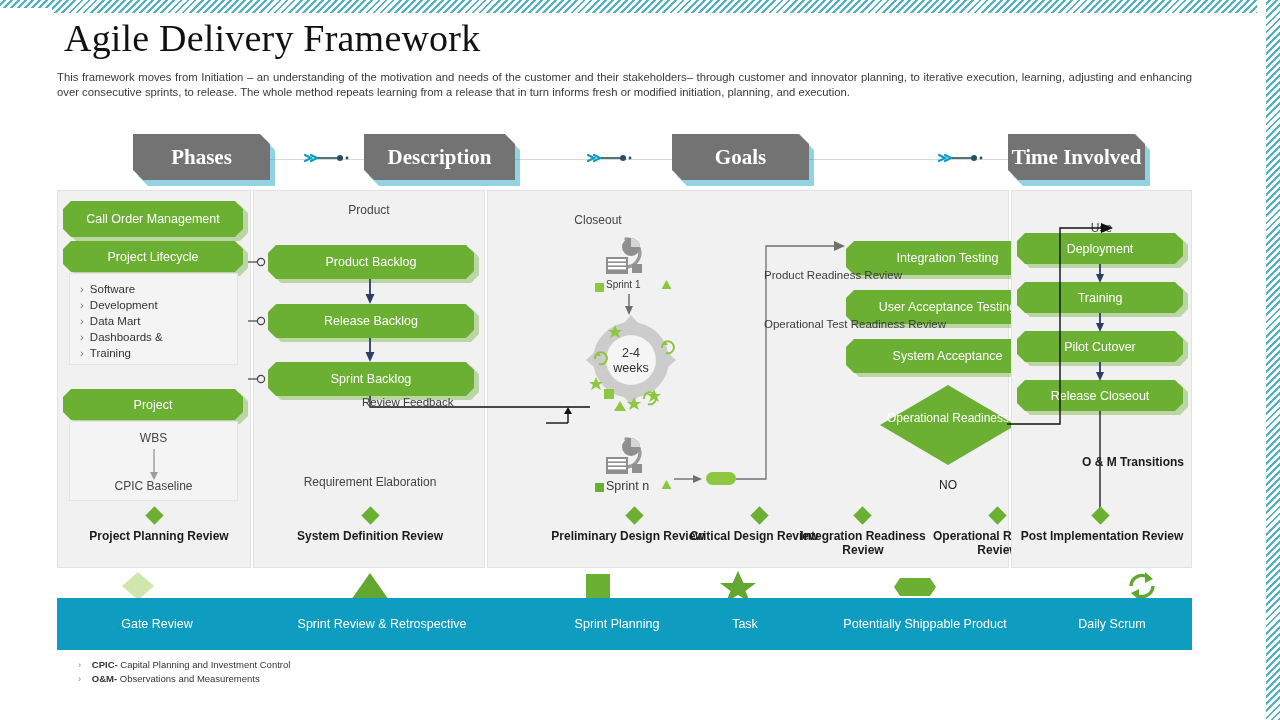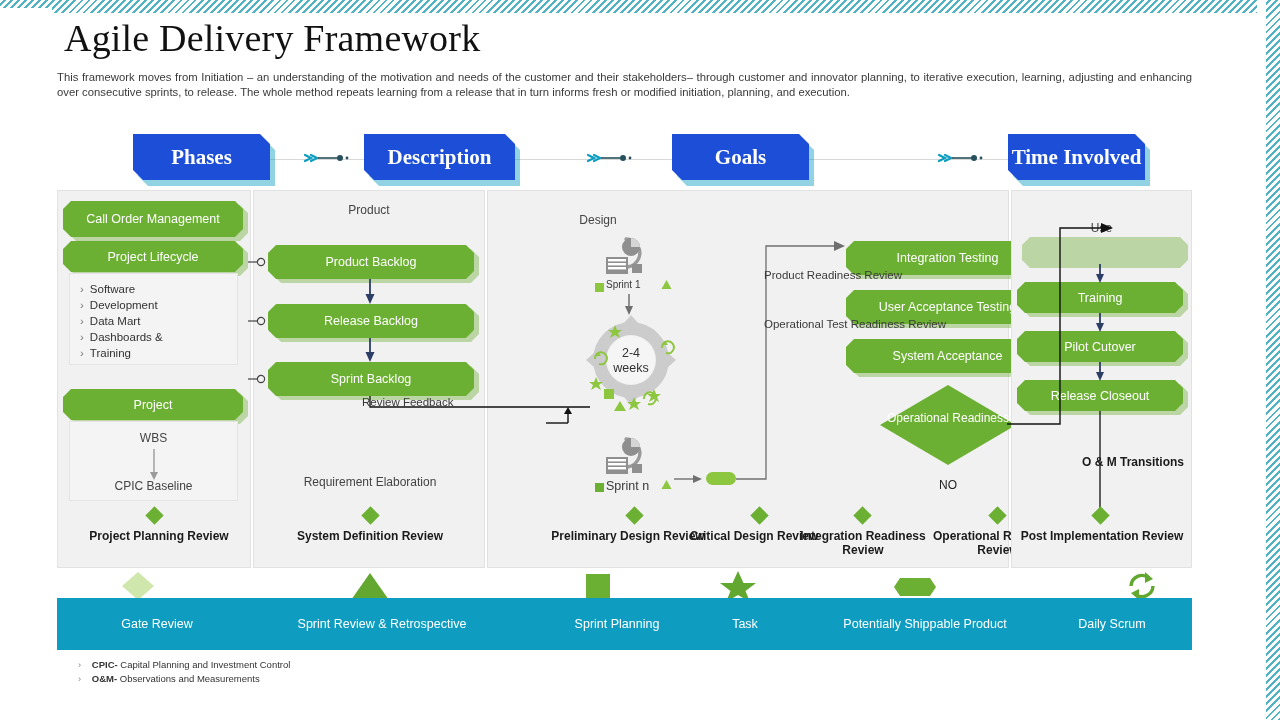--- a/index.html
+++ b/index.html
@@ -48,21 +48,21 @@
   }
 
   
   .hdr { position:absolute; left:57px; top:134px; width:1135px; height:52px; }
   .hdr-line {
     position:absolute; left:200px; top:25px; width:830px; height:1px;
     background:#d8d8d8;
   }
   .tab {
     position:absolute; top:0; height:46px;
-    background:#1d4ed8;
+    background:#737373;
     color:#ffffff;
     font-family:"Liberation Serif", serif;
     font-weight:bold; font-size:21px;
     display:flex; align-items:center; justify-content:center;
     text-align:center; line-height:21px;
     clip-path:polygon(0 0, calc(100% - 10px) 0, 100% 10px, 100% 100%, 10px 100%, 0 calc(100% - 10px));
   }
   .tab-shadow {
     position:absolute; top:6px; height:46px;
     background:rgba(14,157,192,0.45);
@@ -252,21 +252,21 @@
         <path d="M1.5,14 L6,24 L10.5,14 Z" fill="#2c3d66"></path>
       </svg>
 
       <div class="plaintxt" style="left:0;top:284px;width:232px;">Requirement Elaboration</div>
 
       <div class="dia" style="left:110px;top:318px;"></div>
       <div class="boldtxt" style="left:0px;top:338px;width:232px;">System Definition Review</div>
     </div>
 
     <div class="col" style="left:430px;width:522px;">
-      <div class="col-hd" style="top:22px;left:0;width:220px;">Design</div>
+      <div class="col-hd" style="top:22px;left:0;width:220px;">Closeout</div>
       <div class="col-hd" style="top:22px;left:290px;width:220px;margin-top:44px;">Validate</div>
 
       <svg style="position:absolute;left:110px;top:42px;" width="56" height="48" viewBox="0 0 56 48">
         <path d="M28,6 A14,14 0 1,1 18,30" fill="none" stroke="#9a9a9a" stroke-width="3.4" stroke-linecap="round"></path>
         <path d="M16,26 L22,32 L14,36 Z" fill="#9a9a9a"></path>
         <circle cx="33" cy="14" r="9" fill="#8f8f8f"></circle>
         <path d="M33,14 L33,5 A9,9 0 0,1 42,14 Z" fill="#d6d6d6"></path>
         <rect x="8" y="24" width="22" height="17" fill="#8f8f8f"></rect>
         <rect x="10" y="26" width="18" height="2.4" fill="#ffffff"></rect>
         <rect x="10" y="30" width="18" height="2.4" fill="#ffffff"></rect>
@@ -381,20 +381,21 @@
       <div class="boldtxt" style="left:300px;top:338px;width:150px;">Integration Readiness Review</div>
 
       <div class="dia" style="left:503px;top:318px;"></div>
       <div class="boldtxt" style="left:435px;top:338px;width:150px;">Operational Readiness Review</div>
     </div>
 
     <div class="col" style="left:954px;width:181px;">
       <div class="col-hd" style="top:30px;">Use</div>
 
       <div class="gbox-sh" style="left:10px;top:46px;width:166px;height:31px;"></div>
+      <div class="gbox" style="left:5px;top:42px;width:166px;height:31px;">Deployment</div>
 
       <div class="gbox-sh" style="left:10px;top:95px;width:166px;height:31px;"></div>
       <div class="gbox" style="left:5px;top:91px;width:166px;height:31px;">Training</div>
 
       <div class="gbox-sh" style="left:10px;top:144px;width:166px;height:31px;"></div>
       <div class="gbox" style="left:5px;top:140px;width:166px;height:31px;">Pilot Cutover</div>
 
       <div class="gbox-sh" style="left:10px;top:193px;width:166px;height:31px;"></div>
       <div class="gbox" style="left:5px;top:189px;width:166px;height:31px;">Release Closeout</div>
 

